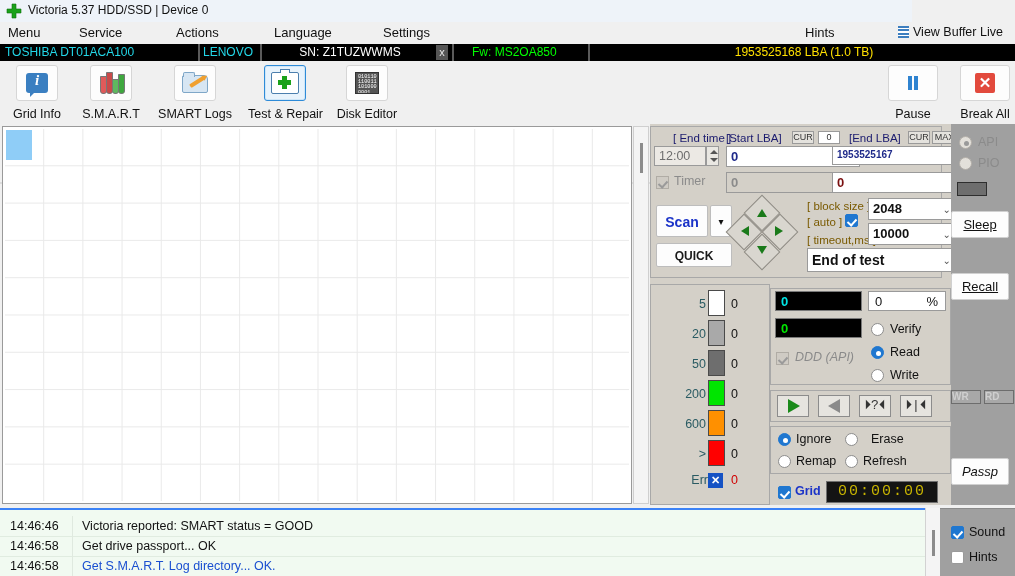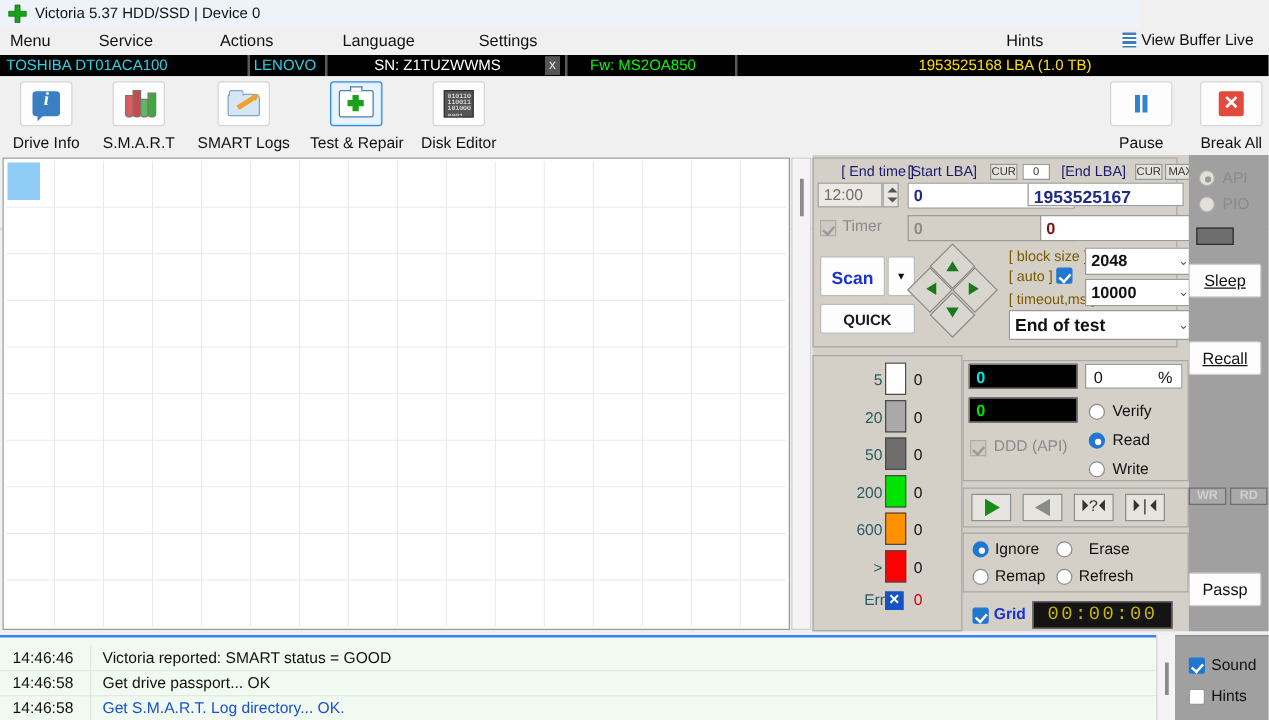--- a/index.html
+++ b/index.html
@@ -170,21 +170,21 @@
   .tri{position:absolute;top:50%;transform:translateY(-50%);width:0;height:0;}
 
   .clock{position:absolute;left:826px;top:481px;width:112px;height:22px;background:#141414;border:1px solid #6f6f6f;box-sizing:border-box;
       font-family:"Liberation Mono",monospace;font-size:15px;color:#c9b500;letter-spacing:2px;text-align:center;line-height:20px;}
 
   
   .vstrip{position:absolute;left:951px;top:124px;width:64px;height:381px;background:#a0a0a0;}
   .vbtn{position:absolute;background:#fdfdfd;border:1px solid #d0d0d0;border-radius:2px;box-sizing:border-box;
       text-align:center;font-size:13px;color:#111;cursor:default;}
   .vsmall{position:absolute;width:30px;height:14px;background:#a8a8a8;border:1px solid #6d6d6d;box-sizing:border-box;
-      font-size:10px;color:#cfcfcf;text-align:center;line-height:12px;font-weight:bold;}
+      font-size:10px;color:#cfcfcf;text-align:left;line-height:12px;font-weight:bold;}
   .vdark{position:absolute;left:957px;top:182px;width:30px;height:14px;background:#6e6e6e;border:1px solid #2e2e2e;box-sizing:border-box;}
   .u{text-decoration:underline;}
 
   
   .logwrap{position:absolute;left:0;top:508px;width:940px;height:68px;background:#f1faf1;border-top:2px solid #3b82f6;}
   .logrow{position:absolute;left:0;width:940px;height:20px;border-bottom:1px solid #e0ece0;}
   .logtime{position:absolute;left:10px;top:3px;font-size:12.5px;color:#111;white-space:nowrap;}
   .logsep{position:absolute;left:72px;top:0;width:1px;height:20px;background:#dfe9df;}
   .logmsg{position:absolute;left:82px;top:3px;font-size:12.5px;white-space:nowrap;}
   .log-vsb{position:absolute;left:925px;top:508px;width:15px;height:68px;background:#f4f4f4;border-left:1px solid #d2d2d2;box-sizing:border-box;}
@@ -235,21 +235,21 @@
     <div class="iseg seg-fw">Fw: MS2OA850</div>
     <div class="divl" style="left:588px"></div>
     <div class="iseg seg-lba">1953525168 LBA (1.0 TB)</div>
   </div>
 
   <div class="toolbar">
     <div class="tbtn t-driveinfo">
       <div class="box">
           <span class="ic-info"></span>
         </div>
-      <div class="lbl">Drive Info</div>
+      <div class="lbl">Grid Info</div>
     </div>
 
     <div class="tbtn t-smartlogs">
       <div class="box">
         <span class="ic-folder">
           <i class="fold"></i>
             <i class="pencil"></i>
         </span>
       </div>
       <div class="lbl">SMART Logs</div>
@@ -325,21 +325,21 @@
     <div class="tinybtn" style="left:258px;top:7px;width:22px;">CUR</div>
     <div class="tinybtn" style="left:282px;top:7px;width:25px;">MAX</div>
 
     <div class="field plain" style="left:4px;top:22px;width:52px;height:20px;font-size:12.5px;color:#6d6d6d;background:#ece9e4;">12:00</div>
     <div class="spin" style="left:56px;top:22px;height:20px;">
         <i class="up"></i>
         <i class="dn"></i>
       </div>
 
     <div class="field" style="left:76px;top:22px;width:134px;height:21px;">0</div>
-    <div class="field" style="left:172px;top:22px;width:125px;height:19px;font-size:14px;">1953525167</div>
+    <div class="field" style="left:182px;top:22px;width:125px;height:19px;font-size:10px;">1953525167</div>
 
     <div class="chk dis" style="left:6px;top:52px;"></div>
     <div class="lbl-dim" style="left:24px;top:50px;">Timer</div>
     <div class="field gray" style="left:76px;top:48px;width:134px;height:21px;">0</div>
     <div class="field darkred" style="left:182px;top:48px;width:125px;height:21px;">0</div>
 
     <div class="btnw scanbtn" style="left:6px;top:81px;width:52px;height:32px;line-height:32px;">Scan</div>
     <div class="btnw" style="left:60px;top:81px;width:22px;height:32px;line-height:32px;font-size:10px;">▾</div>
     <div class="btnw quickbtn" style="left:6px;top:119px;width:76px;height:24px;line-height:24px;">QUICK</div>
 
@@ -415,21 +415,21 @@
 
   <div class="panel" style="left:770px;top:288px;width:181px;height:97px;"></div>
   <div class="blackfield" style="left:775px;top:291px;width:87px;height:20px;color:#00e5e5;">0</div>
   <div class="pctfield" style="left:868px;top:291px;width:78px;height:20px;">
     <span class="v">0</span>
     <span class="p">%</span>
   </div>
   <div class="blackfield" style="left:775px;top:318px;width:87px;height:20px;color:#00e500;">0</div>
 
   <div class="chk dis" style="left:776px;top:352px;"></div>
-  <div class="rlabel dim" style="left:795px;top:350px;">DDD (API)</div>
+  <div class="rlabel dim" style="left:795px;top:350px;font-style:italic;">DDD (API)</div>
 
   <div class="radio" style="left:871px;top:323px;"></div>
   <div class="rlabel" style="left:890px;top:322px;">Verify</div>
   <div class="radio on" style="left:871px;top:346px;"></div>
   <div class="rlabel" style="left:890px;top:345px;">Read</div>
   <div class="radio" style="left:871px;top:369px;"></div>
   <div class="rlabel" style="left:890px;top:368px;">Write</div>
 
   <div class="panel" style="left:770px;top:390px;width:181px;height:32px;"></div>
   <div class="pbtn" style="left:777px;top:395px;">
@@ -467,21 +467,21 @@
   </div>
   <div class="vdark"></div>
   <div class="vbtn" style="left:951px;top:211px;width:58px;height:27px;line-height:26px;">
     <span class="u">Sleep</span>
   </div>
   <div class="vbtn" style="left:951px;top:273px;width:58px;height:27px;line-height:26px;">
     <span class="u">Recall</span>
   </div>
   <div class="vsmall" style="left:951px;top:390px;">WR</div>
   <div class="vsmall" style="left:984px;top:390px;">RD</div>
-  <div class="vbtn" style="left:951px;top:458px;width:58px;height:27px;line-height:26px;">
+  <div class="vbtn" style="left:951px;top:458px;width:58px;height:27px;line-height:26px;font-style:italic;">
     <span>Passp</span>
   </div>
 
   <div class="logwrap">
     <div class="logrow" style="top:6px;">
       <span class="logtime">14:46:46</span>
       <span class="logsep"></span>
       <span class="logmsg" style="color:#111111">Victoria reported: SMART status = GOOD</span>
     </div>
     <div class="logrow" style="top:26px;">

